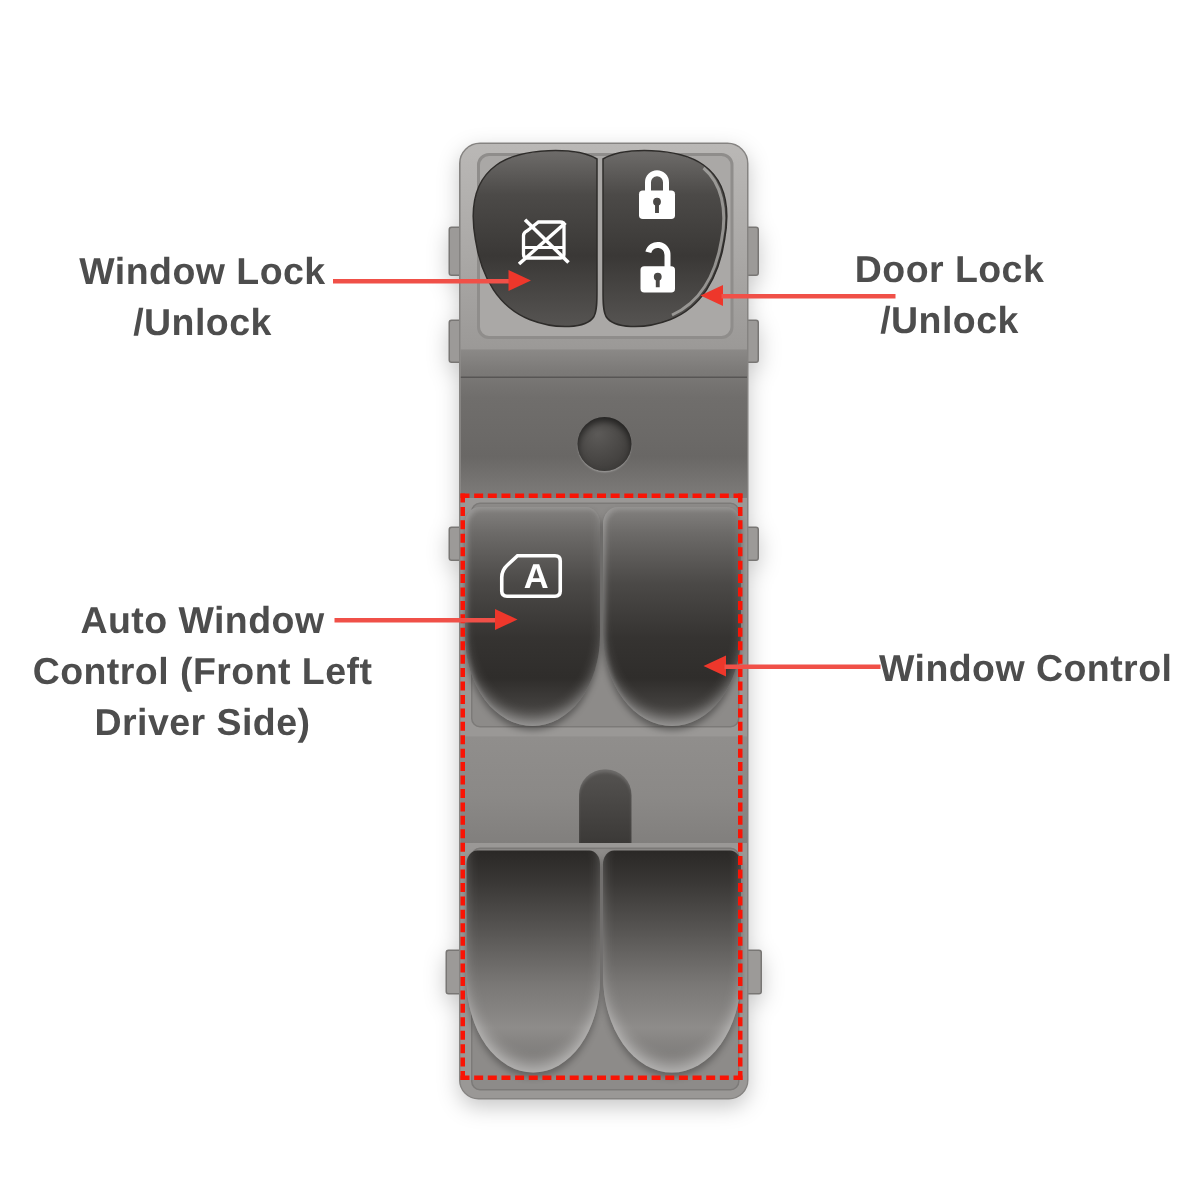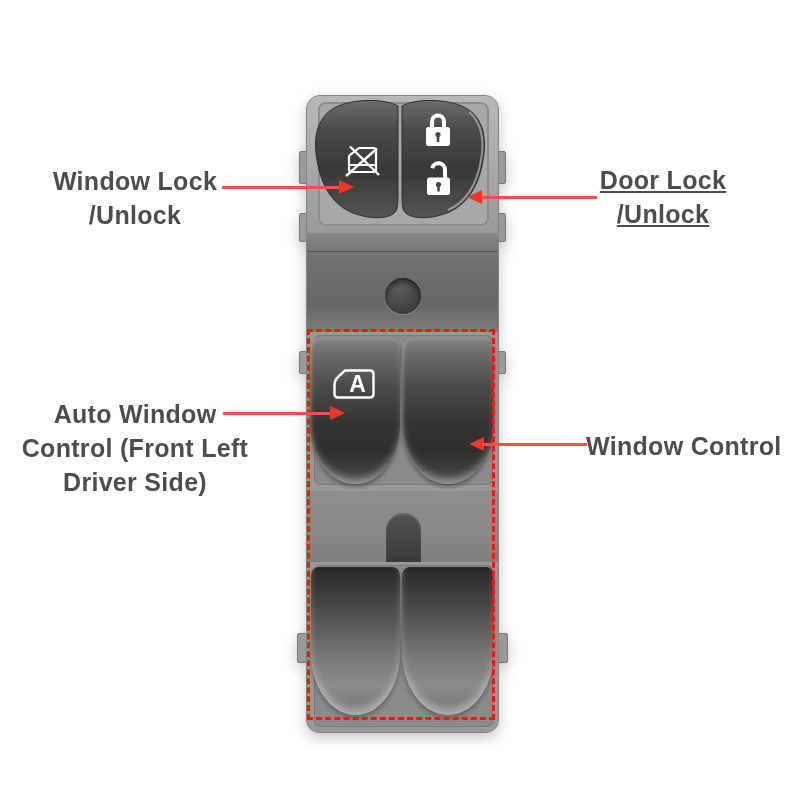--- a/index.html
+++ b/index.html
@@ -156,21 +156,21 @@
     </div>
   </div>
 
   <div class="dashed-box"></div>
 
   <div class="label" style="left:28px;top:164px;width:214px;">
     <div>Window Lock</div>
     <div>/Unlock</div>
   </div>
 
-  <div class="label" style="left:572px;top:163px;width:182px;text-decoration:underline;">
+  <div class="label" style="left:542px;top:163px;width:182px;">
     <div>Door Lock</div>
     <div>/Unlock</div>
   </div>
 
   <div class="label" style="left:10px;top:397px;width:250px;">
     <div>Auto Window</div>
     <div>Control (Front Left</div>
     <div>Driver Side)</div>
   </div>
 

